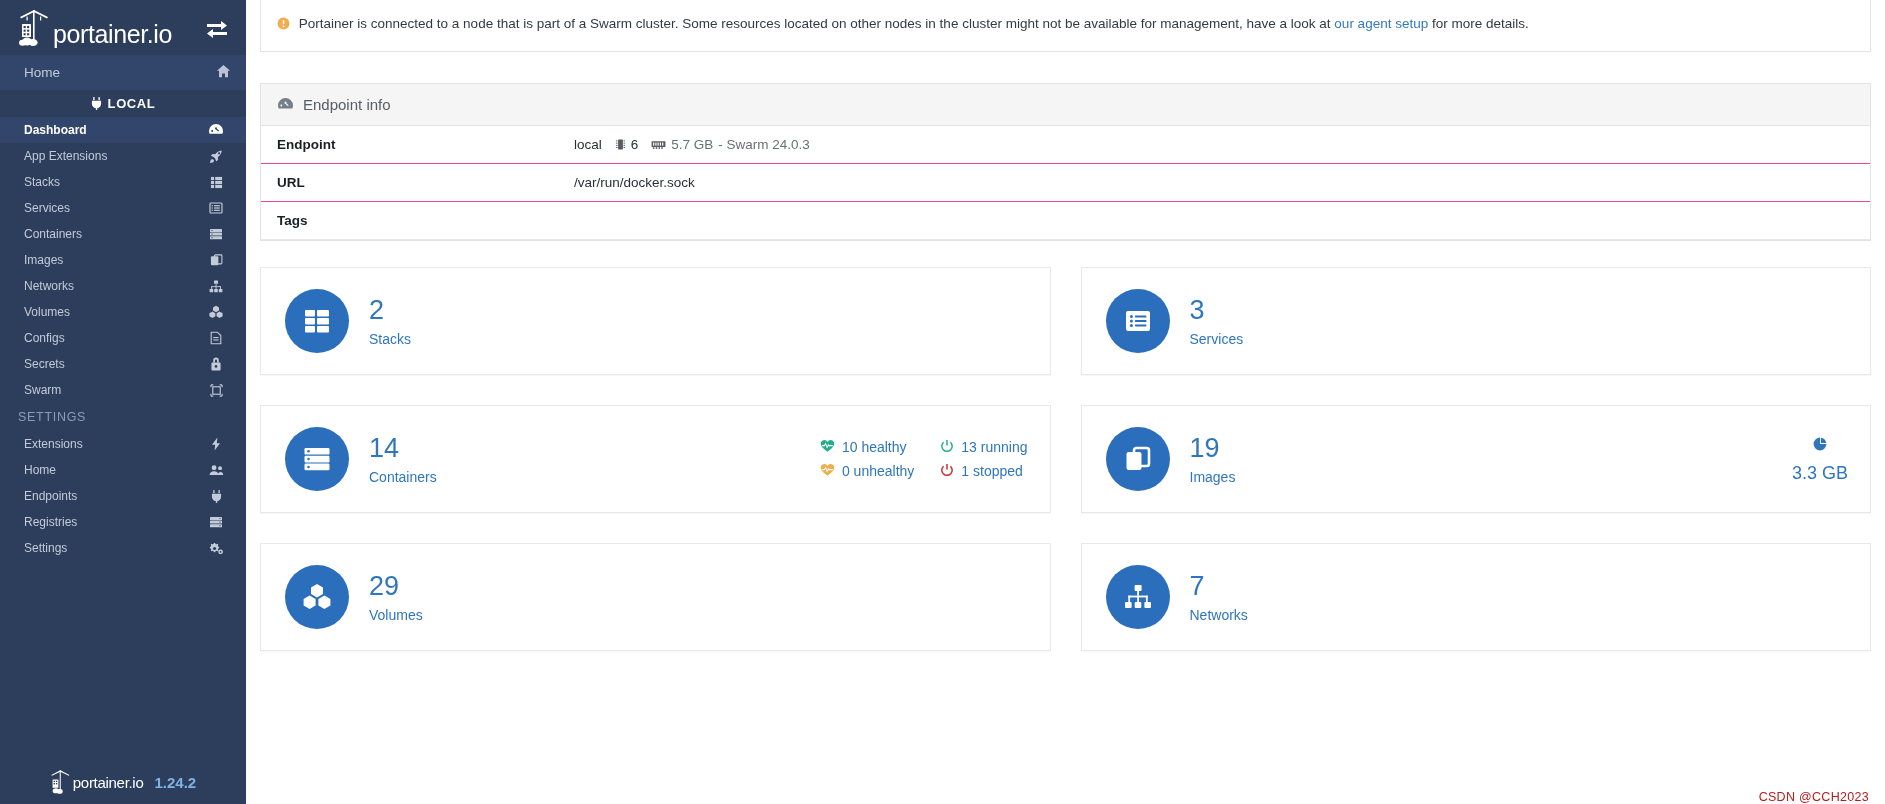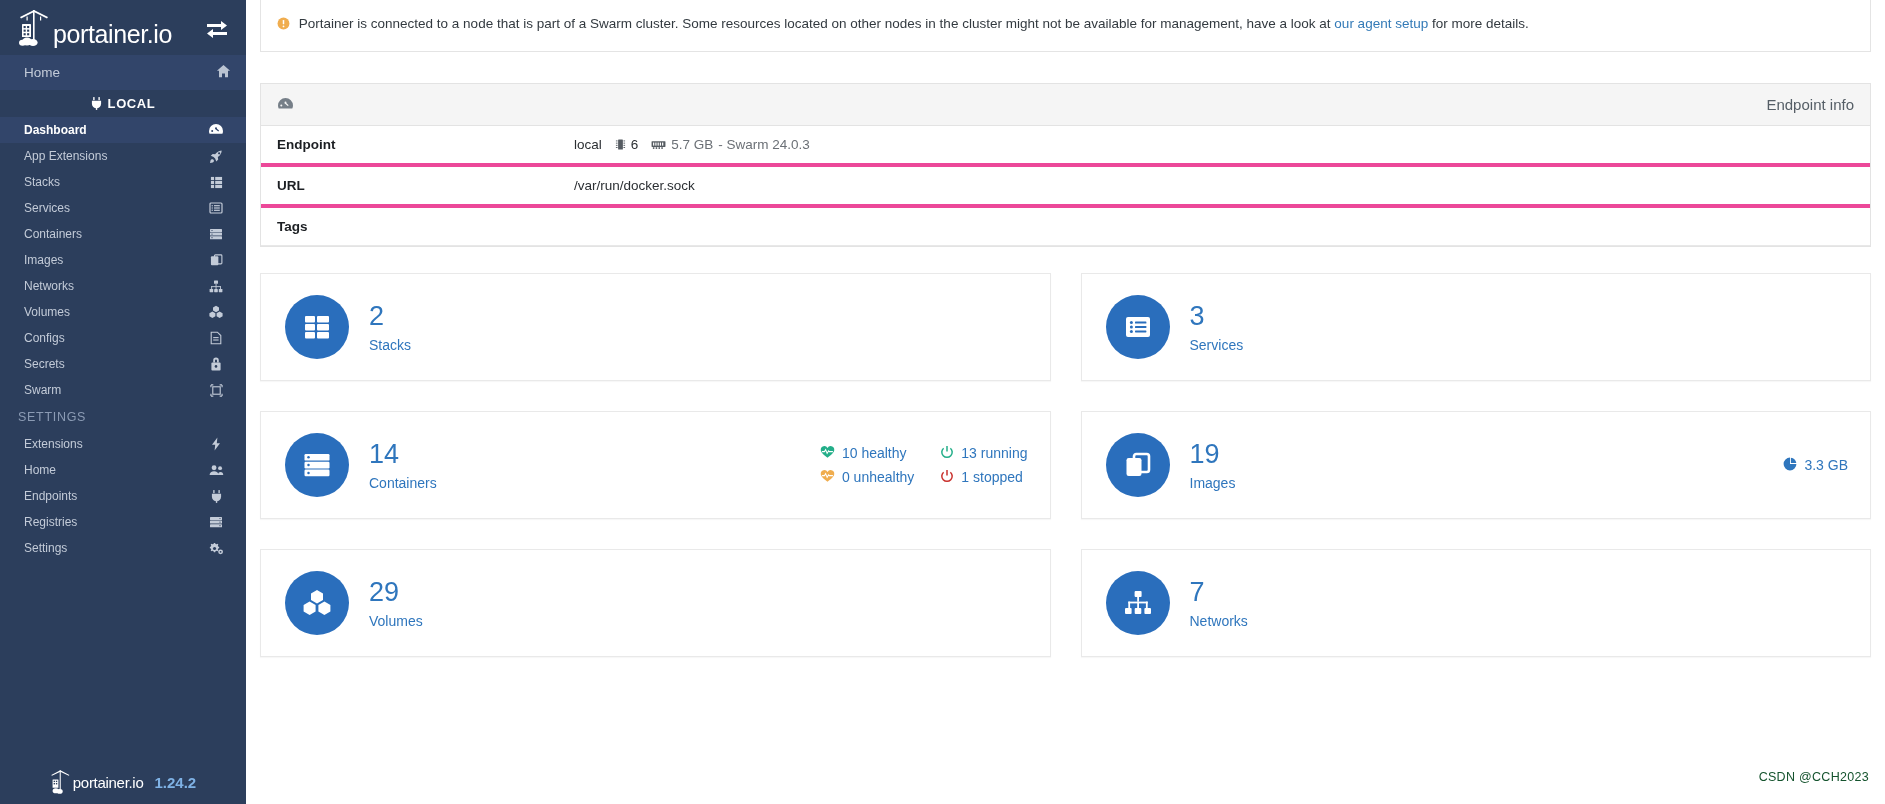--- a/index.html
+++ b/index.html
@@ -82,26 +82,26 @@
     padding: 13px 16px 15px 16px; font-size: 13.5px; color: #333a40;
     line-height: 21px; border-top: none;
   }
   .alert .warn-ic { margin-right: 5px; vertical-align: -2px; }
   .alert a { color: #337ab7; text-decoration: none; }
 
   .panel { margin-top: 31px; border: 1px solid #e3e3e3; background: #fff; }
   .panel-head {
     background: #f5f5f5; border-bottom: 1px solid #e3e3e3;
     padding: 12px 16px; font-size: 15px; color: #555e66;
-    display: flex; align-items: center; justify-content: space-between;
+    display: flex; align-items: center;
   }
   .panel-head .ic { margin-right: 9px; color: #767f88; display: inline-flex; }
 
   .row {
-    display: flex; border-bottom: 4px solid #ec4899;
+    display: flex; border-bottom: 1px solid #ec4899;
     padding: 11px 16px; font-size: 13.5px; color: #1c1f23;
     align-items: center; min-height: 35px;
   }
   .row .k { width: 297px; flex: 0 0 297px; font-weight: 700; }
   .row .v { color: #2b2f33; display: flex; align-items: center; gap: 5px; }
   .row .v .muted { color: #6b7076; }
   .row.last { border-bottom: 1px solid #e8e8e8; }
   .viz-row { padding: 13px 16px; border-bottom: none; }
   .viz-link {
     color: #2b6aa8; font-size: 14.5px; text-decoration: none;
@@ -125,27 +125,27 @@
   .card-body { display: flex; flex-direction: column; justify-content: center; }
   .card-num { font-size: 27px; color: #2f76bd; line-height: 31px; font-weight: 400; }
   .card-lbl { font-size: 14px; color: #2f76bd; margin-top: 5px; }
   .card-extra { margin-left: auto; display: flex; gap: 26px; }
   .stat-col { display: flex; flex-direction: column; gap: 7px; }
   .stat {
     font-size: 14px; color: #2f76bd; display: flex;
     align-items: center; gap: 7px; white-space: nowrap;
   }
   .size-stat {
-    font-size: 14px; color: #2f76bd; display: flex;
-    align-items: center; gap: 7px; margin-left: auto;
+    font-size: 18px; color: #2f76bd; display: flex;
+    align-items: center; gap: 7px; margin-left: auto; flex-direction: column;
   }
 
   .watermark {
-    position: absolute; right: 16px; bottom: 20px;
-    font-size: 12.5px; color: #14532d; letter-spacing: .3px;
+    position: absolute; right: 16px; bottom: 0;
+    font-size: 12.5px; color: #b91c1c; letter-spacing: .3px;
   }
 </style>
 </head>
 <body>
 
 <div class="app">
 
   <div class="sidebar">
 
     <div class="brand">

